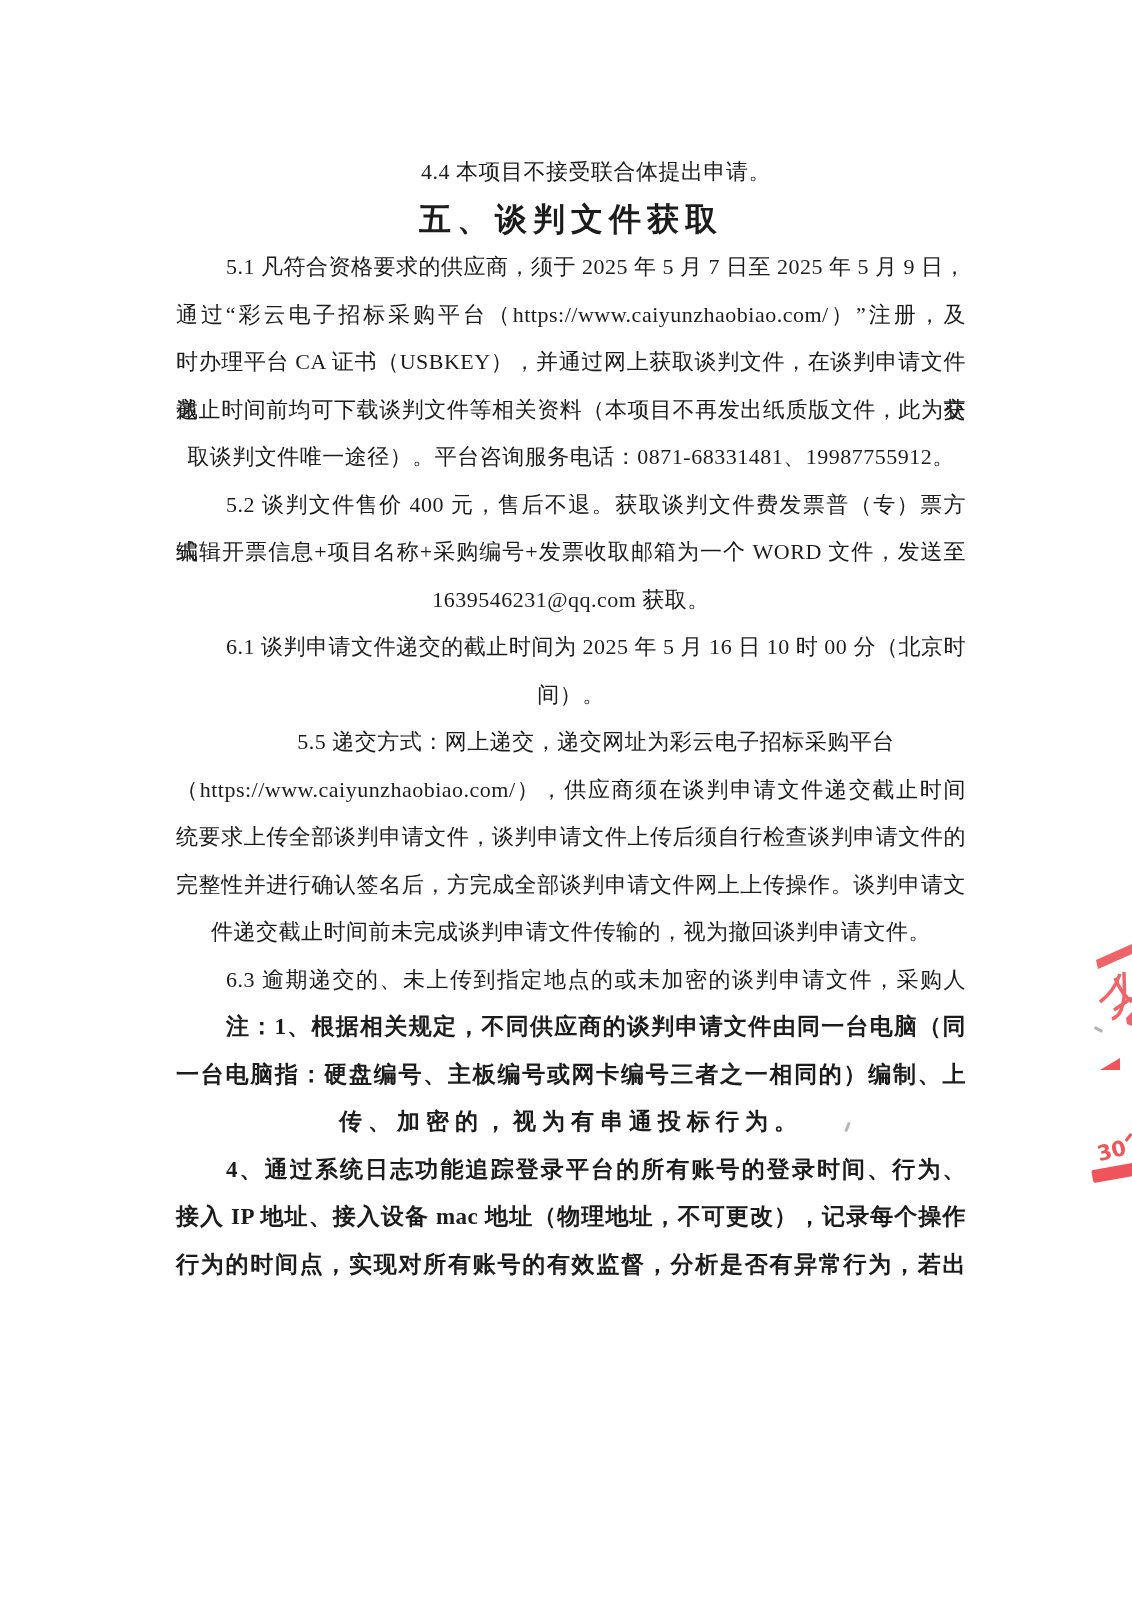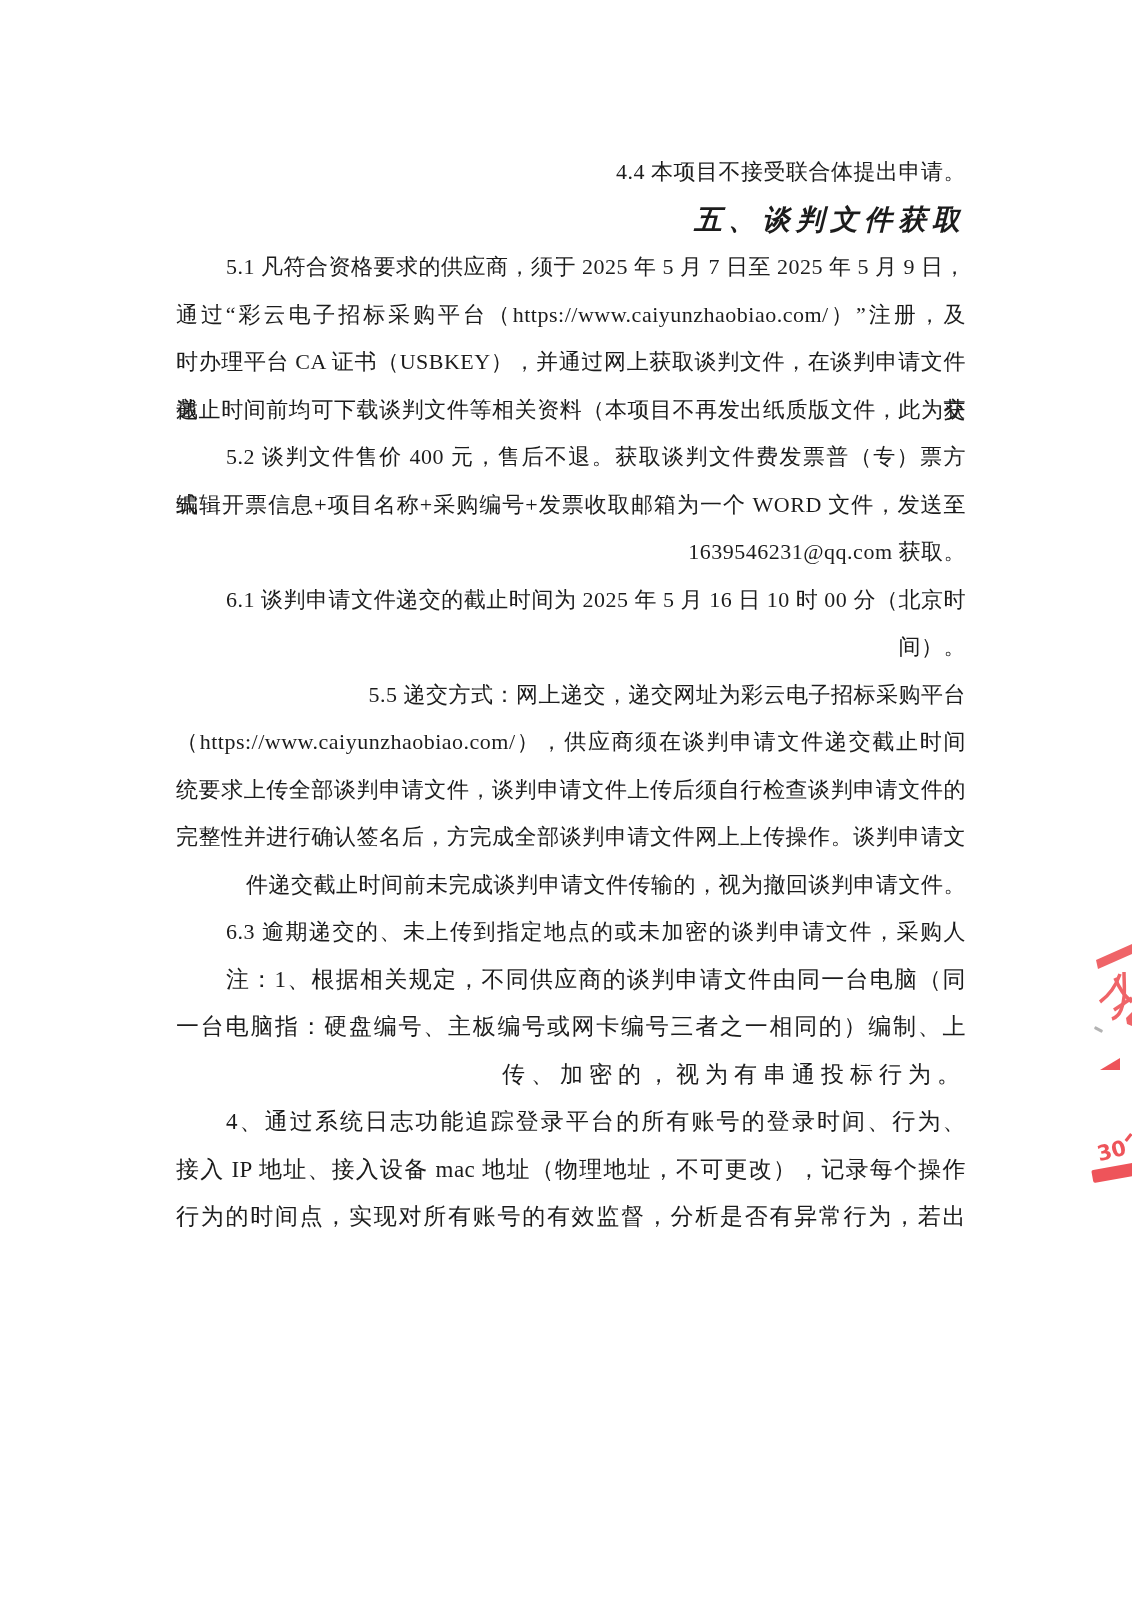--- a/index.html
+++ b/index.html
@@ -17,31 +17,31 @@
     left: 176px;
     top: 148px;
     width: 790px;
   }
   .line {
     font-size: 22px;
     line-height: 47.5px;
     height: 47.5px;
     letter-spacing: 0.5px;
     white-space: nowrap;
-    text-align: right;
+    text-align: center;
   }
   .line.indent { text-indent: 50px; }
   .line.justify {
     white-space: normal;
     text-align: justify;
     text-align-last: justify;
   }
-  .line.bold { font-weight: normal; font-size: 23px; }
+  .line.bold { font-weight: bold; font-size: 23px; }
   .line.bold:not(.justify) { letter-spacing: 6px; }
-  .line.heading { font-weight: bold; font-size: 28px; letter-spacing: 2px; font-style: italic; }
+  .line.heading { font-weight: bold; font-size: 32px; letter-spacing: 2px; }
 
   
   .seal-fragment { position: absolute; left: 1088px; top: 938px; }
   .stamp-triangle { position: absolute; left: 1100px; top: 1056px; }
   .stamp-number {
     position: absolute;
     left: 1097px;
     top: 1139px;
     font-family: "DejaVu Sans", sans-serif;
     font-weight: bold;
@@ -96,20 +96,21 @@
 
 <div class="page">
 
   <div class="content" id="doc-content">
       <div class="line indent">4.4 本项目不接受联合体提出申请。</div>
       <div class="line bold heading">五、谈判文件获取</div>
       <div class="line indent justify">5.1 凡符合资格要求的供应商，须于 2025 年 5 月 7 日至 2025 年 5 月 9 日，</div>
       <div class="line justify">通过“彩云电子招标采购平台（https://www.caiyunzhaobiao.com/）”注册，及</div>
       <div class="line justify">时办理平台 CA 证书（USBKEY），并通过网上获取谈判文件，在谈判申请文件递交</div>
       <div class="line justify">截止时间前均可下载谈判文件等相关资料（本项目不再发出纸质版文件，此为获</div>
+      <div class="line">取谈判文件唯一途径）。平台咨询服务电话：0871-68331481、19987755912。</div>
       <div class="line indent justify">5.2 谈判文件售价 400 元，售后不退。获取谈判文件费发票普（专）票方式：</div>
       <div class="line justify">编辑开票信息+项目名称+采购编号+发票收取邮箱为一个 WORD 文件，发送至</div>
       <div class="line">1639546231@qq.com 获取。</div>
       <div class="line indent justify">6.1 谈判申请文件递交的截止时间为 2025 年 5 月 16 日 10 时 00 分（北京时</div>
       <div class="line">间）。</div>
       <div class="line indent">5.5 递交方式：网上递交，递交网址为彩云电子招标采购平台</div>
       <div class="line justify">（https://www.caiyunzhaobiao.com/），供应商须在谈判申请文件递交截止时间</div>
       <div class="line justify">统要求上传全部谈判申请文件，谈判申请文件上传后须自行检查谈判申请文件的</div>
       <div class="line justify">完整性并进行确认签名后，方完成全部谈判申请文件网上上传操作。谈判申请文</div>
       <div class="line">件递交截止时间前未完成谈判申请文件传输的，视为撤回谈判申请文件。</div>

